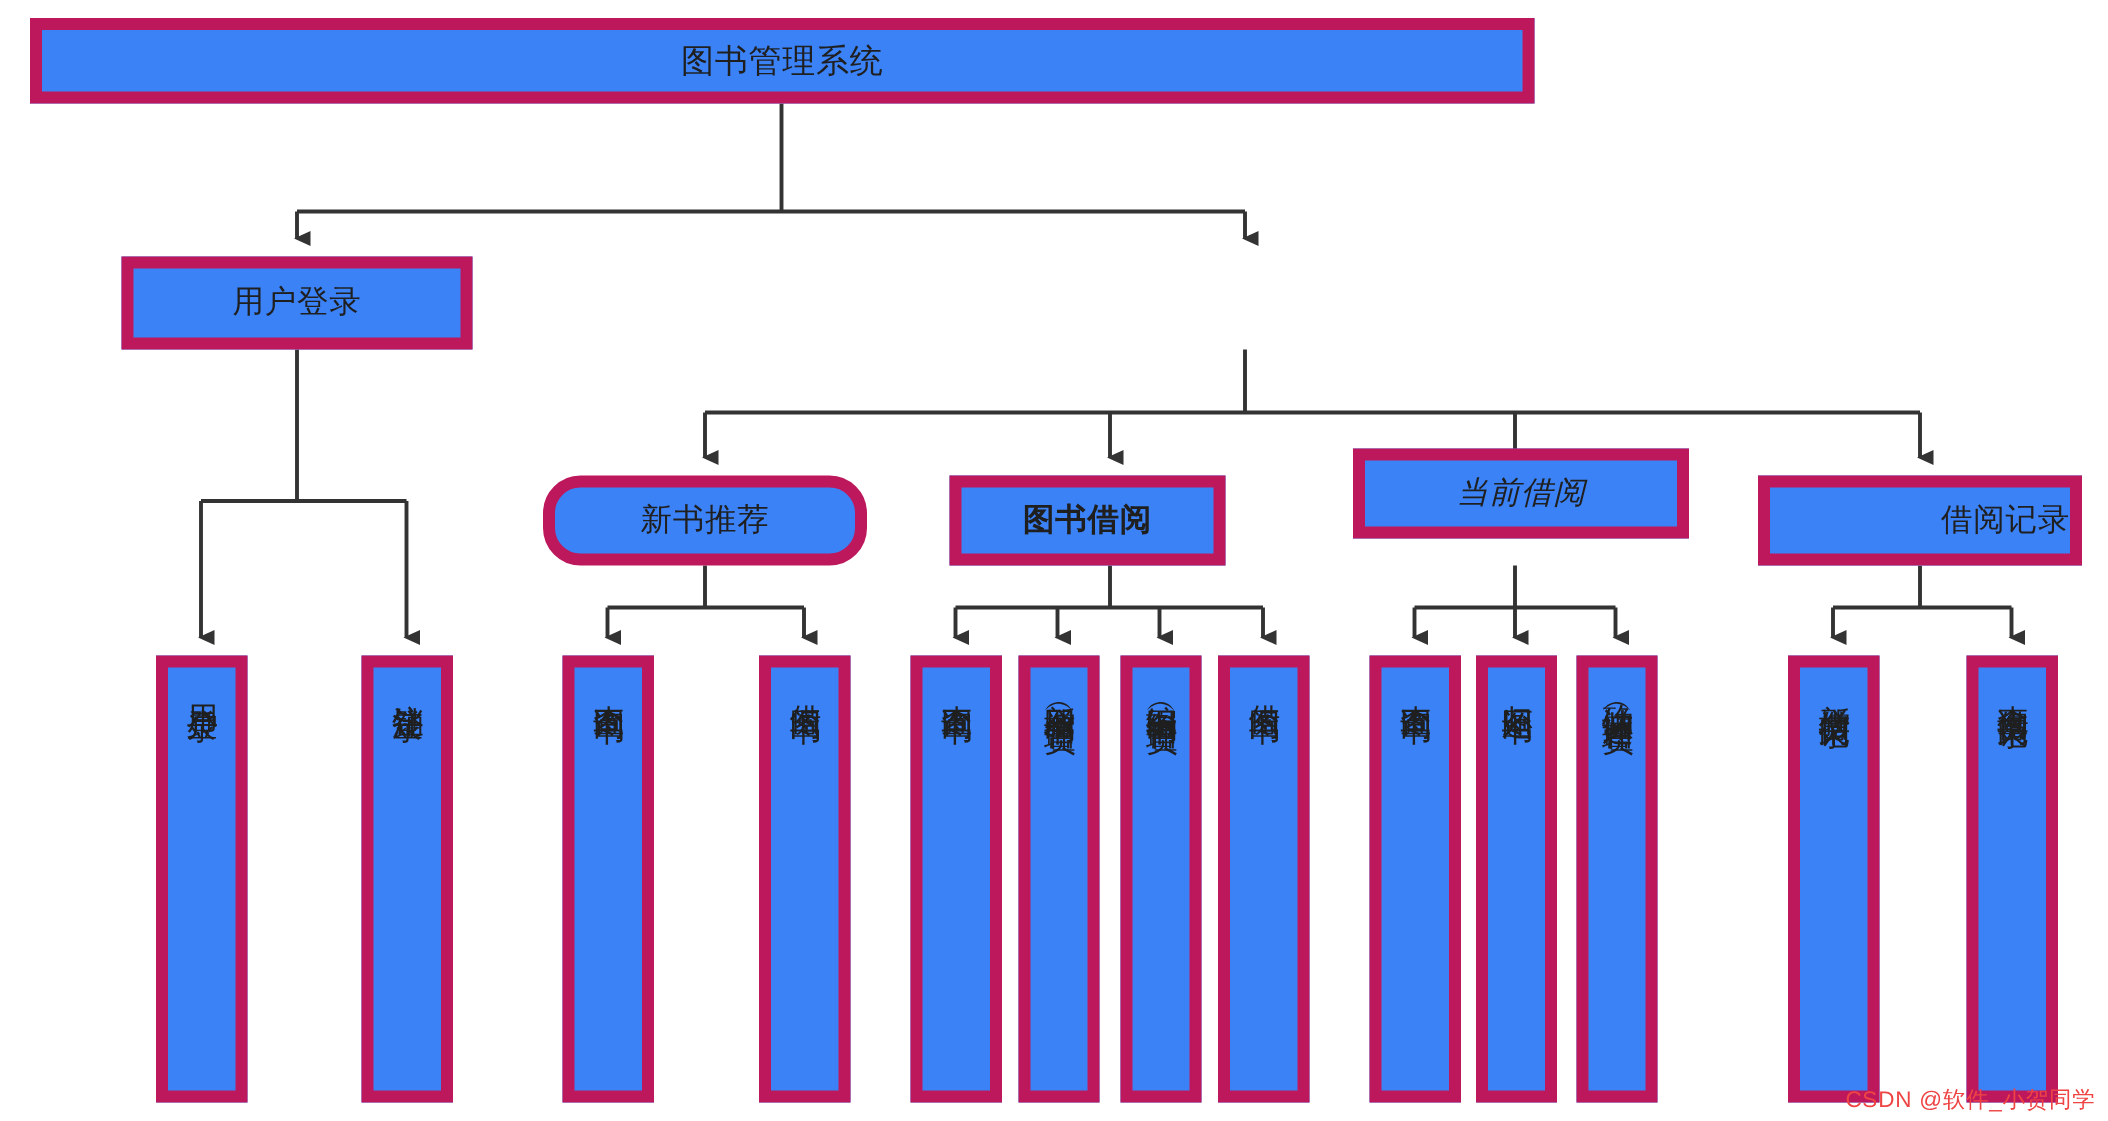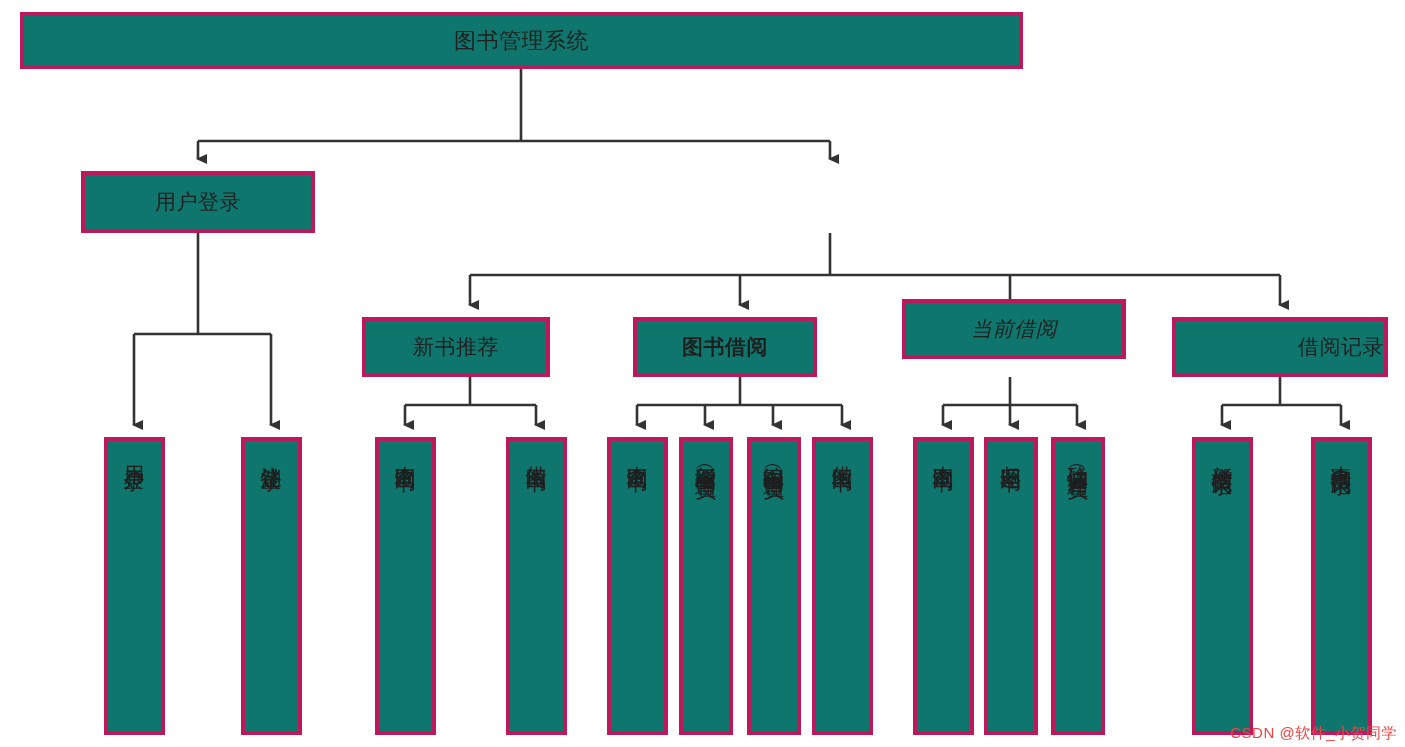--- a/index.html
+++ b/index.html
@@ -26,22 +26,22 @@
     top: 0;
     width: 1405px;
     height: 747px;
     z-index: 1;
     pointer-events: none;
   }
   
   .node {
     position: absolute;
     box-sizing: border-box;
-    background: #0f766e;
-    border: 4px solid #be185d;
+    background: #3b82f6;
+    border: 8px solid #be185d;
     z-index: 2;
     display: flex;
     align-items: center;
     justify-content: center;
     text-align: center;
   }
   .node .label {
     display: block;
     line-height: 1.16;
     letter-spacing: 0.5px;
@@ -139,21 +139,21 @@
 
   <div class="node h root" style="left:20px; top:12px; width:1003px; height:57px;">
     <span class="label">图书管理系统</span>
   </div>
 
   <div class="node h" style="left:81px; top:171px; width:234px; height:62px;">
     <span class="label">用户登录</span>
   </div>
 
 
-  <div class="node h" style="left:362px; top:317px; width:188px; height:60px;">
+  <div class="node h" style="left:362px; top:317px; width:216px; height:60px;border-radius:25px;">
     <span class="label">新书推荐</span>
   </div>
 
   <div class="node h" style="left:633px; top:317px; width:184px; height:60px;font-weight:bold;">
     <span class="label">图书借阅</span>
   </div>
 
   <div class="node h" style="left:902px; top:299px; width:224px; height:60px;font-style:italic;">
     <span class="label">当前借阅</span>
   </div>

